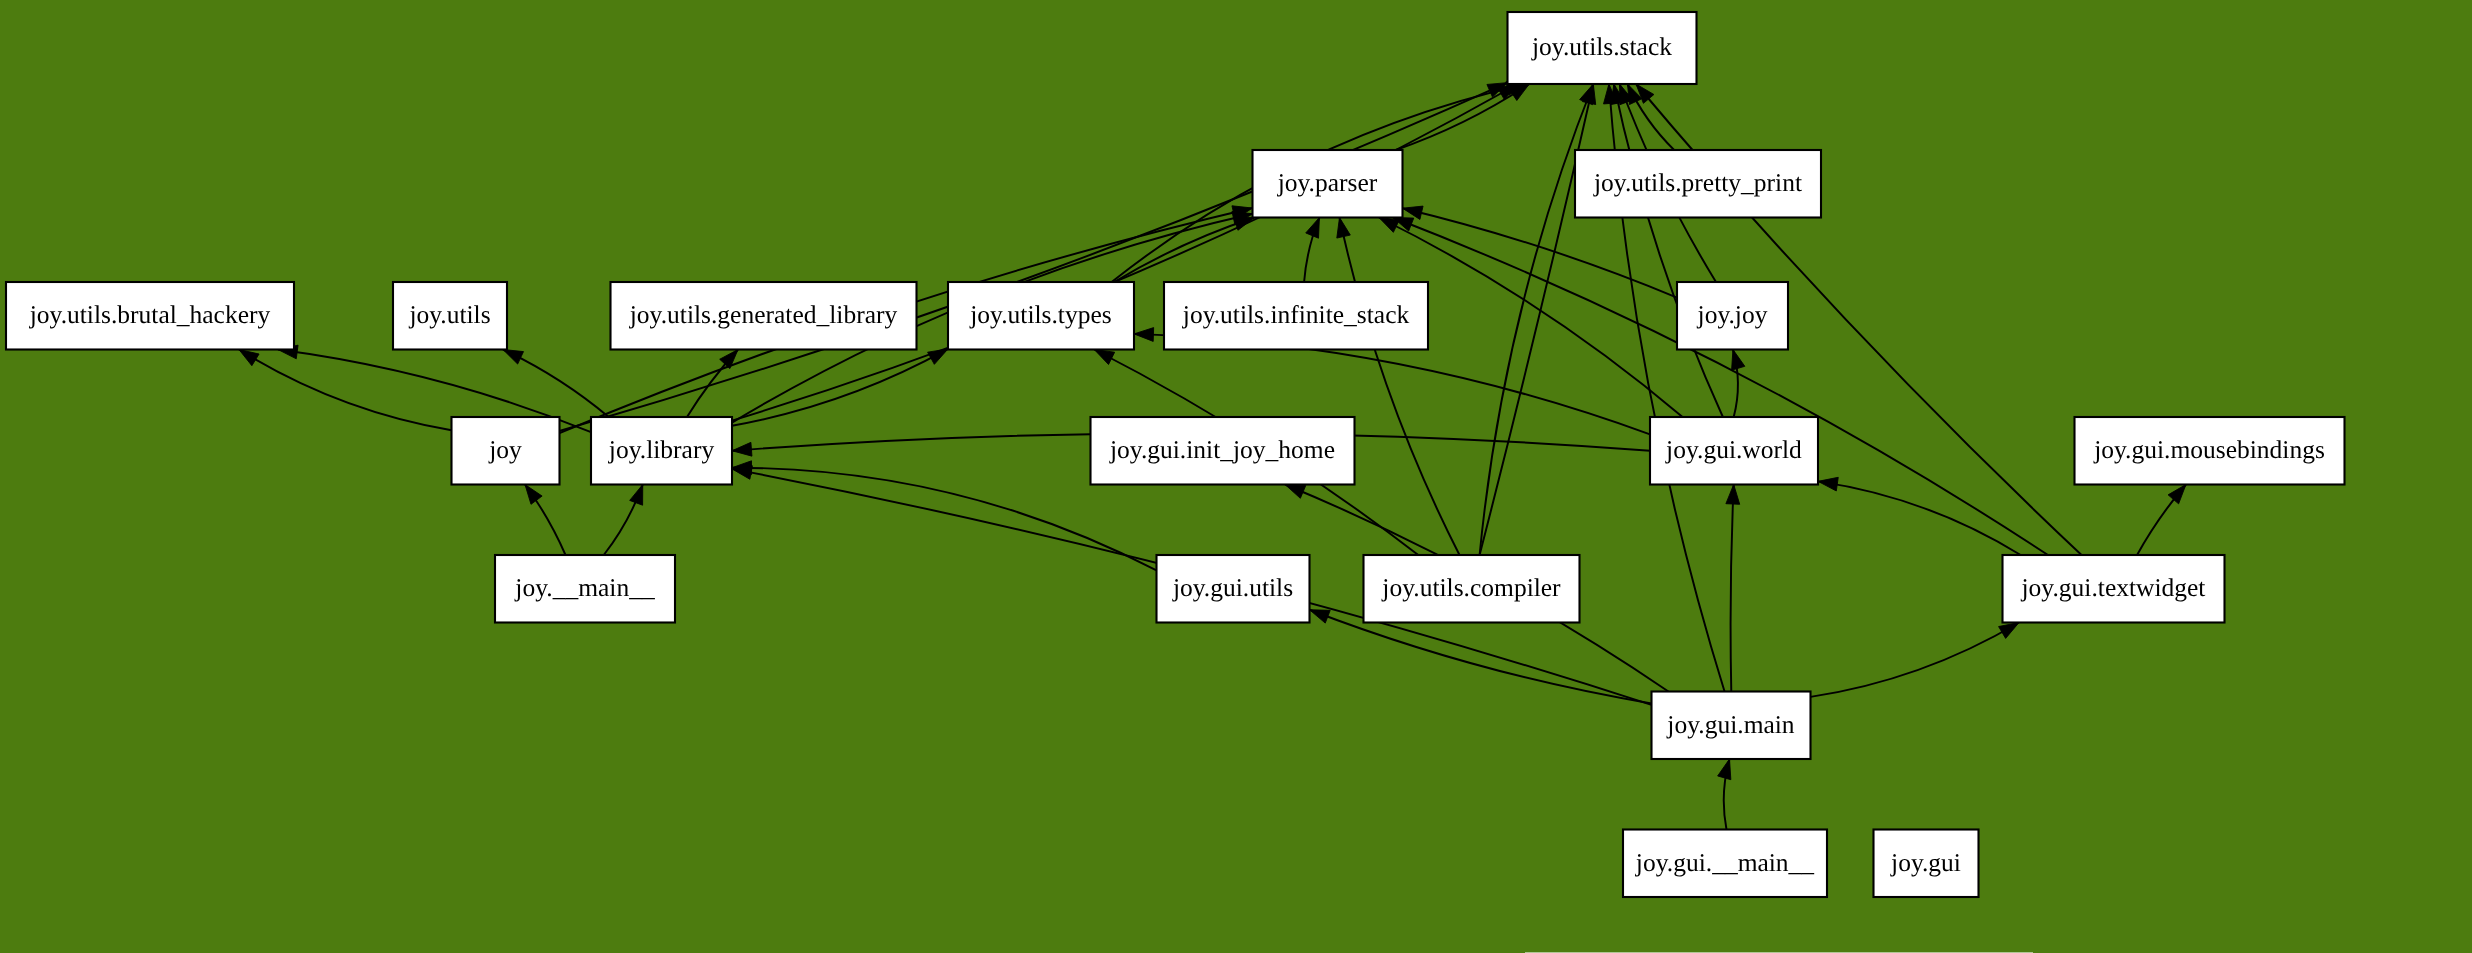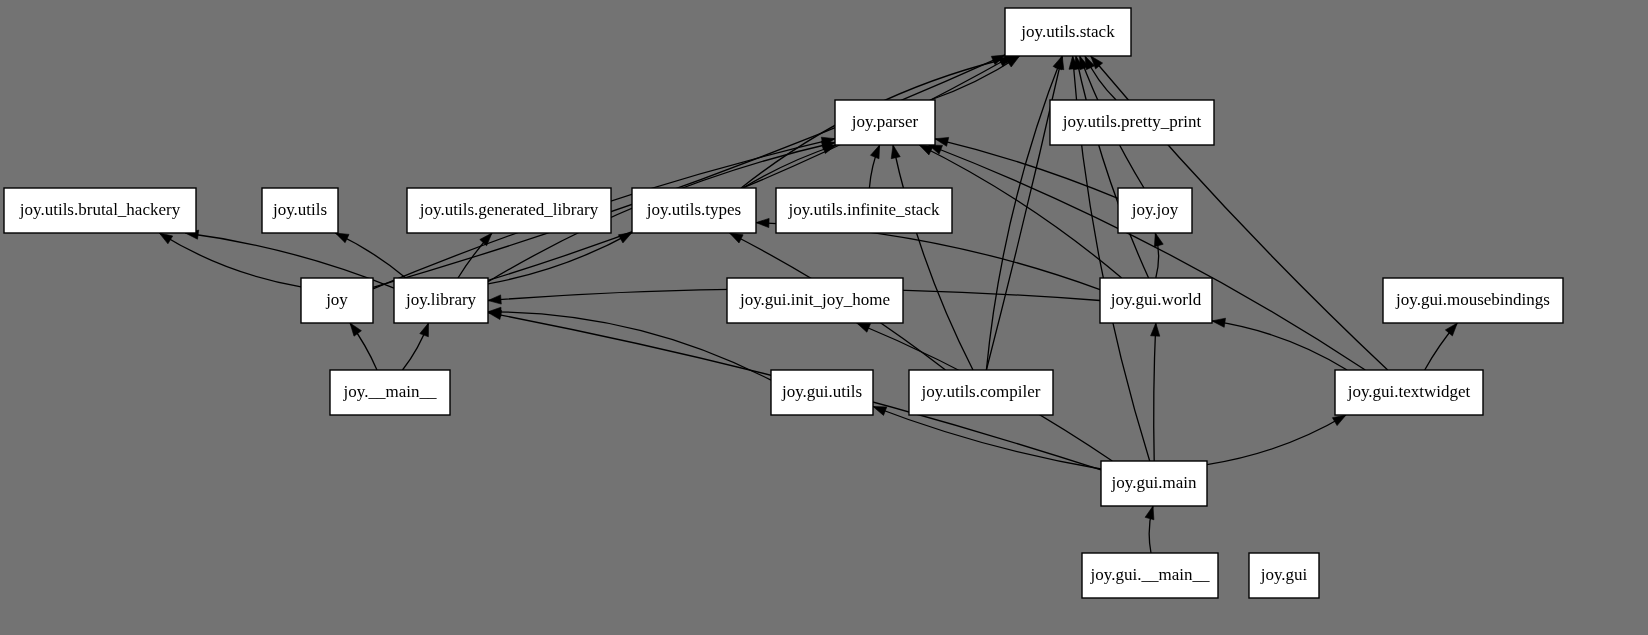--- a/index.html
+++ b/index.html
@@ -4,21 +4,21 @@
 <style>
   html, body {
     margin: 0;
     padding: 0;
     background: #ffffff;
   }
   #canvas-wrap {
     position: relative;
     width: 1648px;
     height: 635px;
-    background: #737373;
+    background: #4d7c0f;
     overflow: hidden;
   }
   svg#graph {
     display: block;
     width: 1648px;
     height: 635px;
     font-family: "Liberation Serif", "DejaVu Serif", serif;
   }
   .node-box {
     fill: #ffffff;

